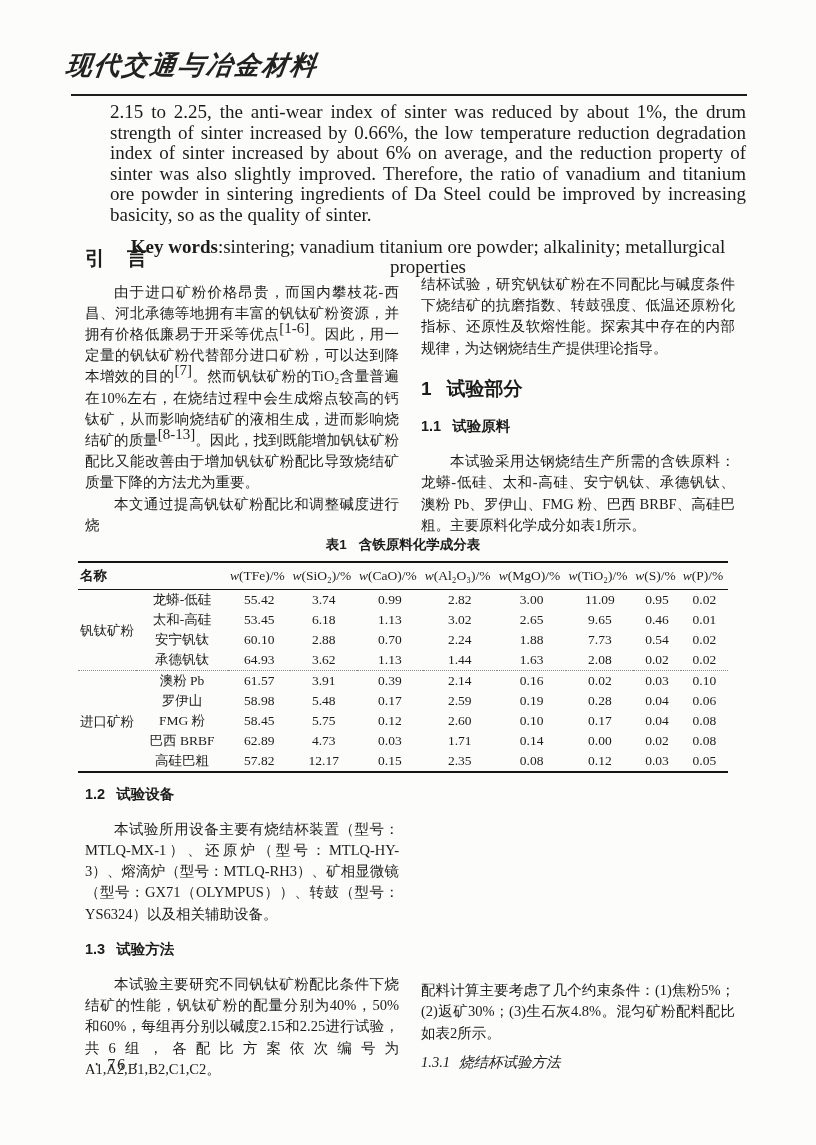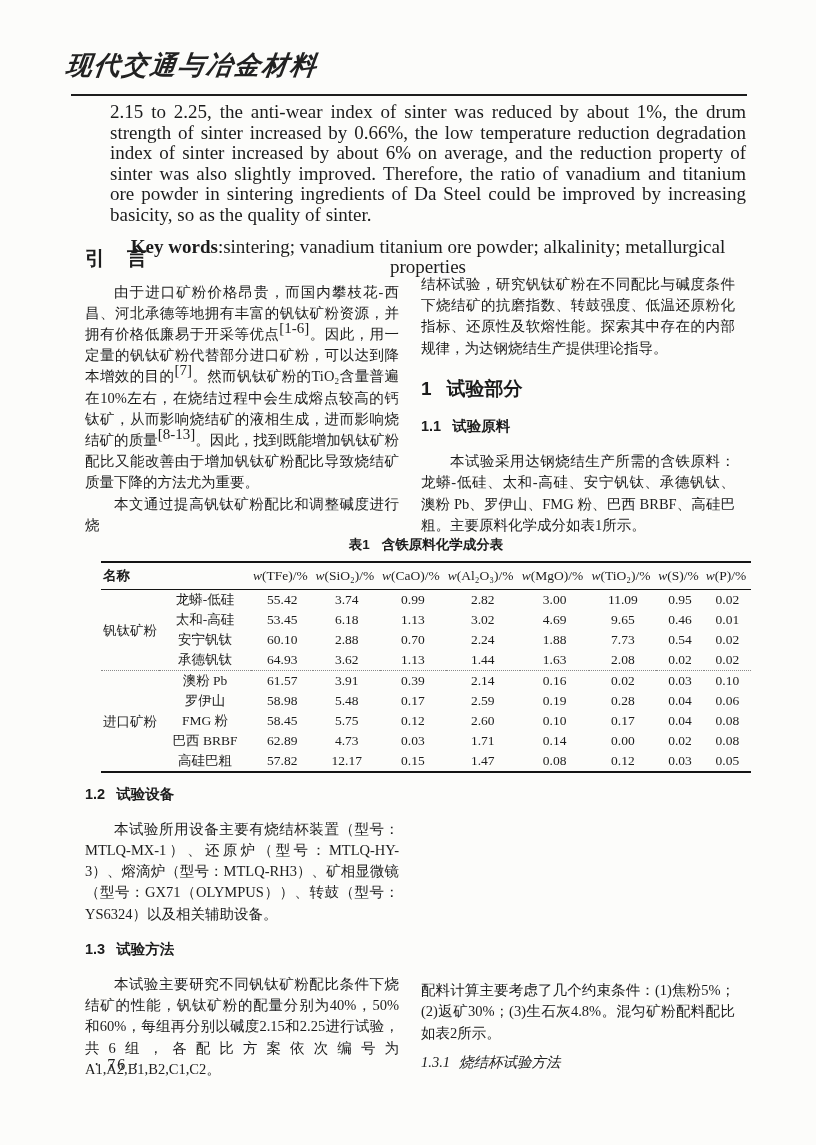--- a/index.html
+++ b/index.html
@@ -37,21 +37,21 @@
     font-size:19px;font-weight:700;margin:19px 0 17px 0;}
   .sec-h .h-t{margin-left:15px;}
   .sub-h{font-family:"Liberation Sans","DejaVu Sans",sans-serif;
     font-size:14.5px;font-weight:700;margin:14px 0 14px 0;}
   .sub-h .h-t{margin-left:11px;}
   .sub-h.first{margin-top:8px;}
   .sub-h-italic{font-family:"Liberation Serif","DejaVu Serif",serif;
     font-style:italic;font-size:14.5px;font-weight:400;margin:8px 0 7px 0;}
   .sub-h-italic .h-t{margin-left:9px;}
   
-  .tableblock{position:absolute;left:101px;top:536px;width:650px;}
+  .tableblock{position:absolute;left:78px;top:536px;width:650px;}
   .table-title{text-align:center;
     font-family:"Liberation Sans","DejaVu Sans",sans-serif;
     font-size:13.5px;font-weight:700;margin-bottom:7px;}
   .table-title .t-no{margin-right:12px;}
   table.comp{width:100%;border-collapse:collapse;
     border-top:2.3px solid #141414;border-bottom:2.3px solid #141414;
     font-size:13.5px;}
   table.comp th{border-bottom:1.6px solid #141414;font-weight:400;
     height:26px;text-align:left;padding:0 2px;white-space:nowrap;}
   table.comp th i{font-style:italic;}
@@ -119,21 +119,21 @@
             <td>11.09</td>
             <td>0.95</td>
             <td>0.02</td>
           </tr>
           <tr>
             <td class="row-name">太和-高硅</td>
             <td>53.45</td>
             <td>6.18</td>
             <td>1.13</td>
             <td>3.02</td>
-            <td>4.69</td>
+            <td>2.65</td>
             <td>9.65</td>
             <td>0.46</td>
             <td>0.01</td>
           </tr>
           <tr>
             <td class="row-name">安宁钒钛</td>
             <td>60.10</td>
             <td>2.88</td>
             <td>0.70</td>
             <td>2.24</td>
@@ -196,21 +196,21 @@
             <td>0.14</td>
             <td>0.00</td>
             <td>0.02</td>
             <td>0.08</td>
           </tr>
           <tr>
             <td class="row-name">高硅巴粗</td>
             <td>57.82</td>
             <td>12.17</td>
             <td>0.15</td>
-            <td>1.47</td>
+            <td>2.35</td>
             <td>0.08</td>
             <td>0.12</td>
             <td>0.03</td>
             <td>0.05</td>
           </tr>
         </tbody>
     </table>
   </div>
 
   <div class="cols cols-bottom">

